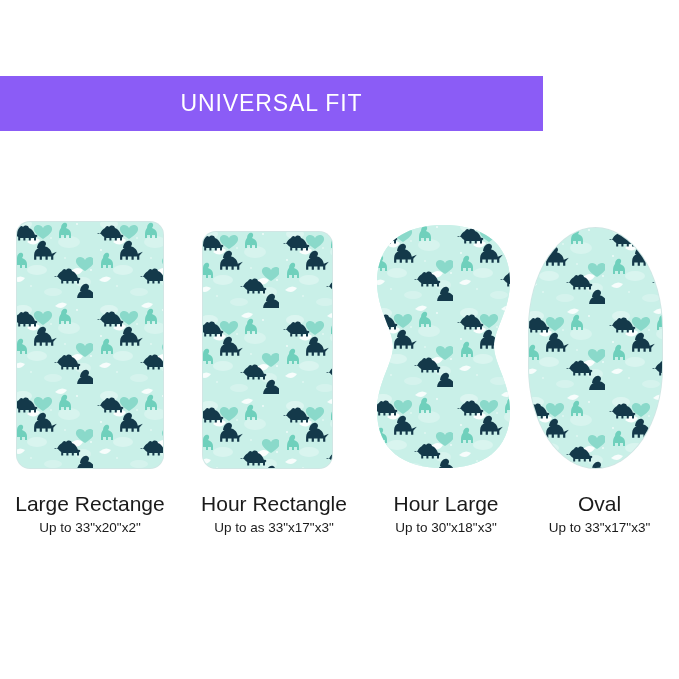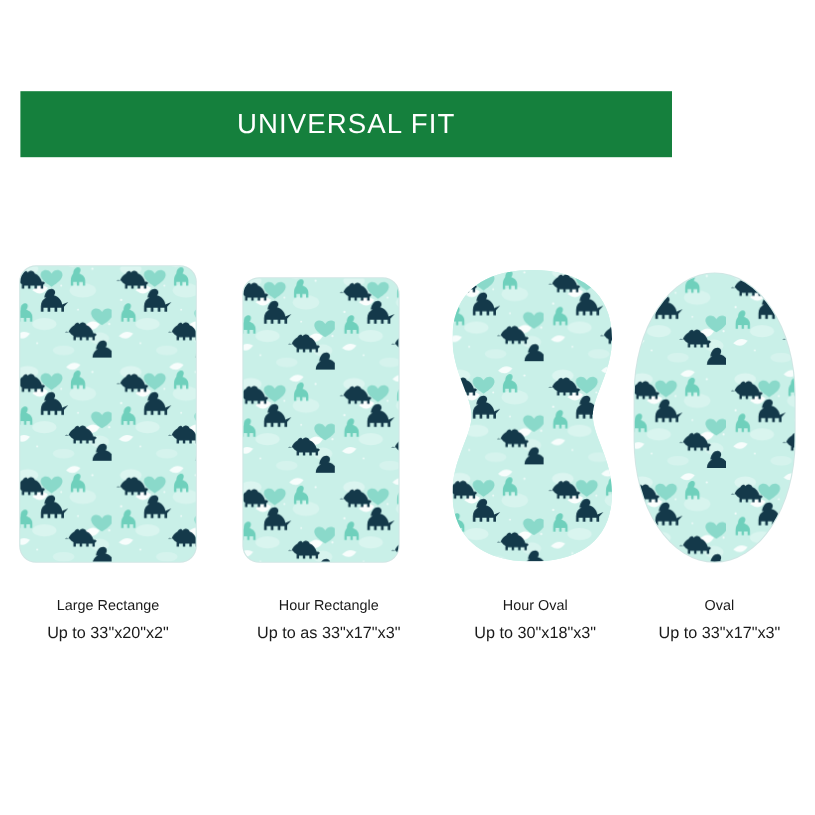--- a/index.html
+++ b/index.html
@@ -16,25 +16,24 @@
     -webkit-font-smoothing: antialiased;
   }
 
   
   #banner {
     position: absolute;
     left: 0;
     top: 76px;
     width: 543px;
     height: 55px;
-    background: #15803d;
+    background: #8b5cf6;
     display: flex;
     align-items: center;
     justify-content: center;
-    margin-left: 17px;
   }
   #banner-title {
     color: #ffffff;
     font-size: 23px;
     letter-spacing: 0.9px;
     font-weight: 400;
     font-family: "Liberation Sans", sans-serif;
   }
 
   
@@ -82,21 +81,21 @@
     height: calc(100% + 20px);
   }
 
   
   .label-block {
     position: absolute;
     text-align: center;
     color: #1a1a1a;
   }
   .label-title {
-    font-size: 12px;
+    font-size: 21px;
     font-weight: 400;
     line-height: 24px;
     white-space: nowrap;
     font-family: "Liberation Sans", sans-serif;
   }
   .label-sub {
     font-size: 13.5px;
     font-weight: 400;
     line-height: 20px;
     margin-top: 2px;
@@ -266,20 +265,20 @@
   <div class="label-title">Large Rectange</div>
   <div class="label-sub">Up to 33"x20"x2"</div>
 </div>
 
 <div class="label-block" style="left:178px; top:492px; width:192px;">
   <div class="label-title">Hour Rectangle</div>
   <div class="label-sub">Up to as 33"x17"x3"</div>
 </div>
 
 <div class="label-block" style="left:364px; top:492px; width:164px;">
-  <div class="label-title">Hour Oval</div>
+  <div class="label-title">Hour Large</div>
   <div class="label-sub">Up to 30"x18"x3"</div>
 </div>
 
 <div class="label-block" style="left:520px; top:492px; width:159px;">
   <div class="label-title">Oval</div>
   <div class="label-sub">Up to 33"x17"x3"</div>
 </div>
 
 </body></html>

